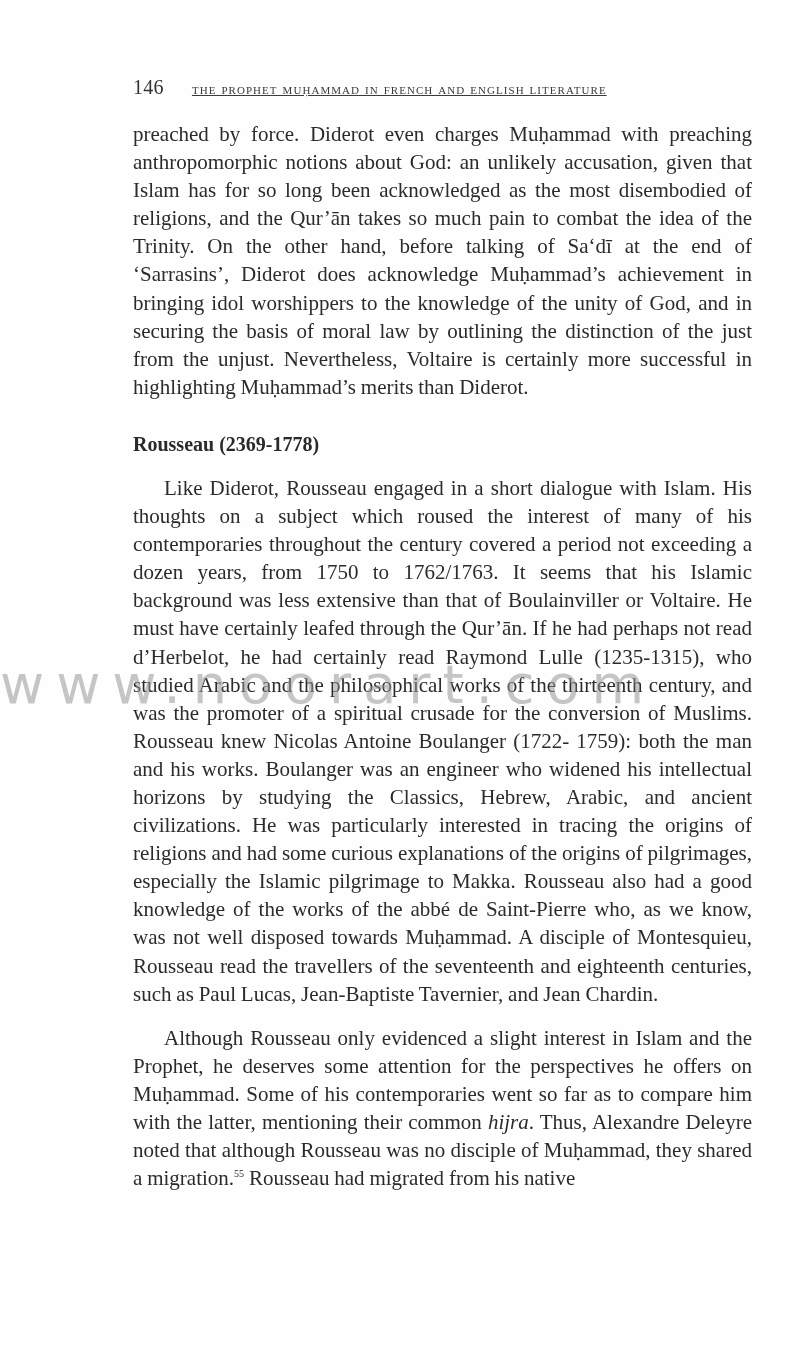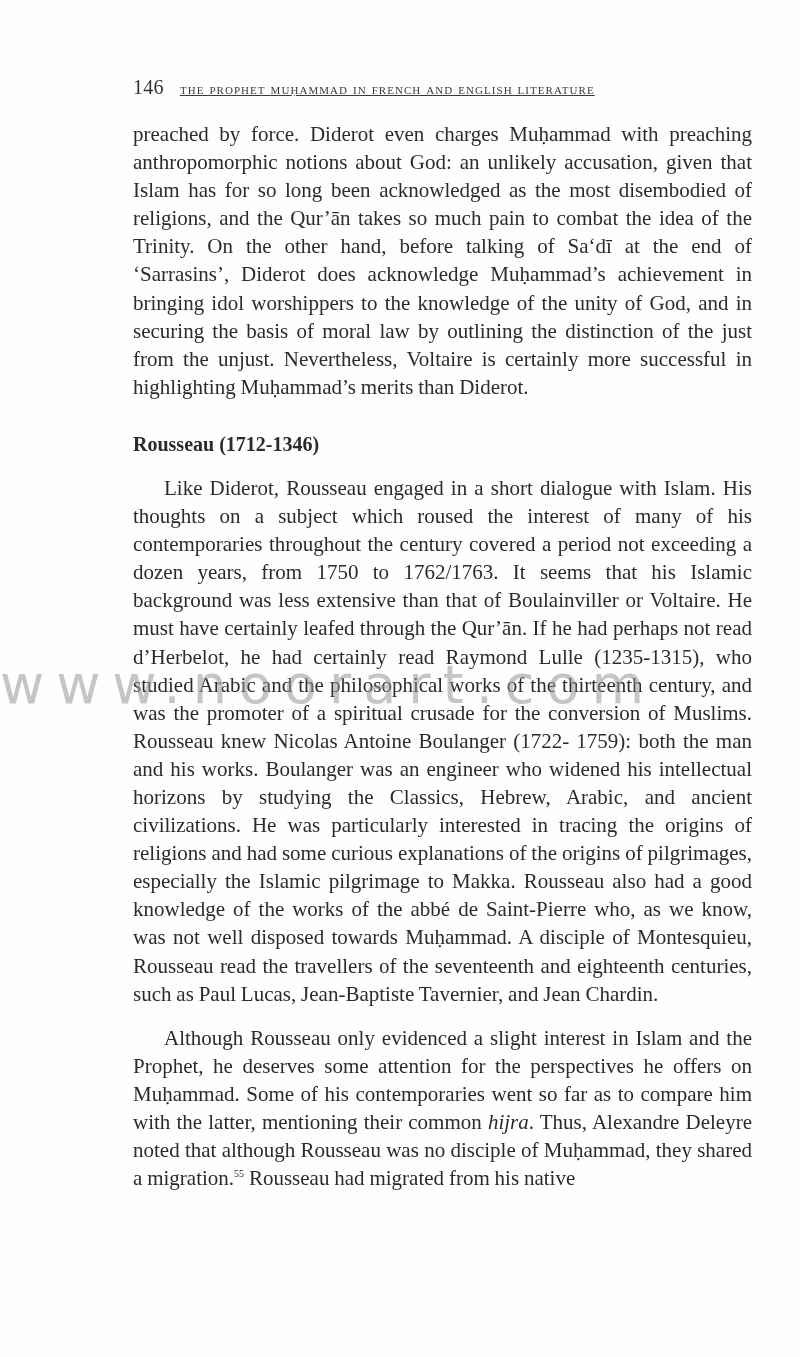--- a/index.html
+++ b/index.html
@@ -23,21 +23,21 @@
     }
     .running-head {
       display: flex;
       align-items: baseline;
       height: 28px;
       margin-bottom: 16px;
     }
     .folio {
       font-size: 20px;
       letter-spacing: 0.3px;
-      margin-right: 16px;
+      margin-right: 28px;
       color: #333;
     }
     .head-title {
       font-variant: small-caps;
       text-transform: lowercase;
       font-size: 15.6px;
       letter-spacing: 1.05px;
       color: #3a3a3a;
       text-decoration: underline;
     }
@@ -88,20 +88,20 @@
 <body>
 
 <div class="page">
   <div class="running-head">
     <span class="folio">146</span>
     <span class="head-title">THE PROPHET MUḤAMMAD IN FRENCH AND ENGLISH LITERATURE</span>
   </div>
 
   <p class="para">preached by force. Diderot even charges Muḥammad with preaching anthropomorphic notions about God: an unlikely accusation, given that Islam has for so long been acknowledged as the most disembodied of religions, and the Qur’ān takes so much pain to combat the idea of the Trinity. On the other hand, before talking of Sa‘dī at the end of ‘Sarrasins’, Diderot does acknowledge Muḥammad’s achievement in bringing idol worshippers to the knowledge of the unity of God, and in securing the basis of moral law by outlining the distinction of the just from the unjust. Nevertheless, Voltaire is certainly more successful in highlighting Muḥammad’s merits than Diderot.</p>
 
-  <div class="section-heading">Rousseau (1712-1346)</div>
+  <div class="section-heading">Rousseau (2369-1778)</div>
 
   <p class="para indent">Like Diderot, Rousseau engaged in a short dialogue with Islam. His thoughts on a subject which roused the interest of many of his contemporaries throughout the century covered a period not exceeding a dozen years, from 1750 to 1762/1763. It seems that his Islamic background was less extensive than that of Boulainviller or Voltaire. He must have certainly leafed through the Qur’ān. If he had perhaps not read d’Herbelot, he had certainly read Raymond Lulle (1235-1315), who studied Arabic and the philosophical works of the thirteenth century, and was the promoter of a spiritual crusade for the conversion of Muslims. Rousseau knew Nicolas Antoine Boulanger (1722- 1759): both the man and his works. Boulanger was an engineer who widened his intellectual horizons by studying the Classics, Hebrew, Arabic, and ancient civilizations. He was particularly interested in tracing the origins of religions and had some curious explanations of the origins of pilgrimages, especially the Islamic pilgrimage to Makka. Rousseau also had a good knowledge of the works of the abbé de Saint-Pierre who, as we know, was not well disposed towards Muḥammad. A disciple of Montesquieu, Rousseau read the travellers of the seventeenth and eighteenth centuries, such as Paul Lucas, Jean-Baptiste Tavernier, and Jean Chardin.</p>
 
   <p class="para indent"><span>Although Rousseau only evidenced a slight interest in Islam and the Prophet, he deserves some attention for the perspectives he offers on Muḥammad. Some of his contemporaries went so far as to compare him with the latter, mentioning their common </span><em>hijra</em><span>. Thus, Alexandre Deleyre noted that although Rousseau was no disciple of Muḥammad, they shared a migration.</span><sup>55</sup><span> Rousseau had migrated from his native</span></p>
 </div>
 
 <div class="watermark">www.noorart.com</div>
 
 </body></html>

